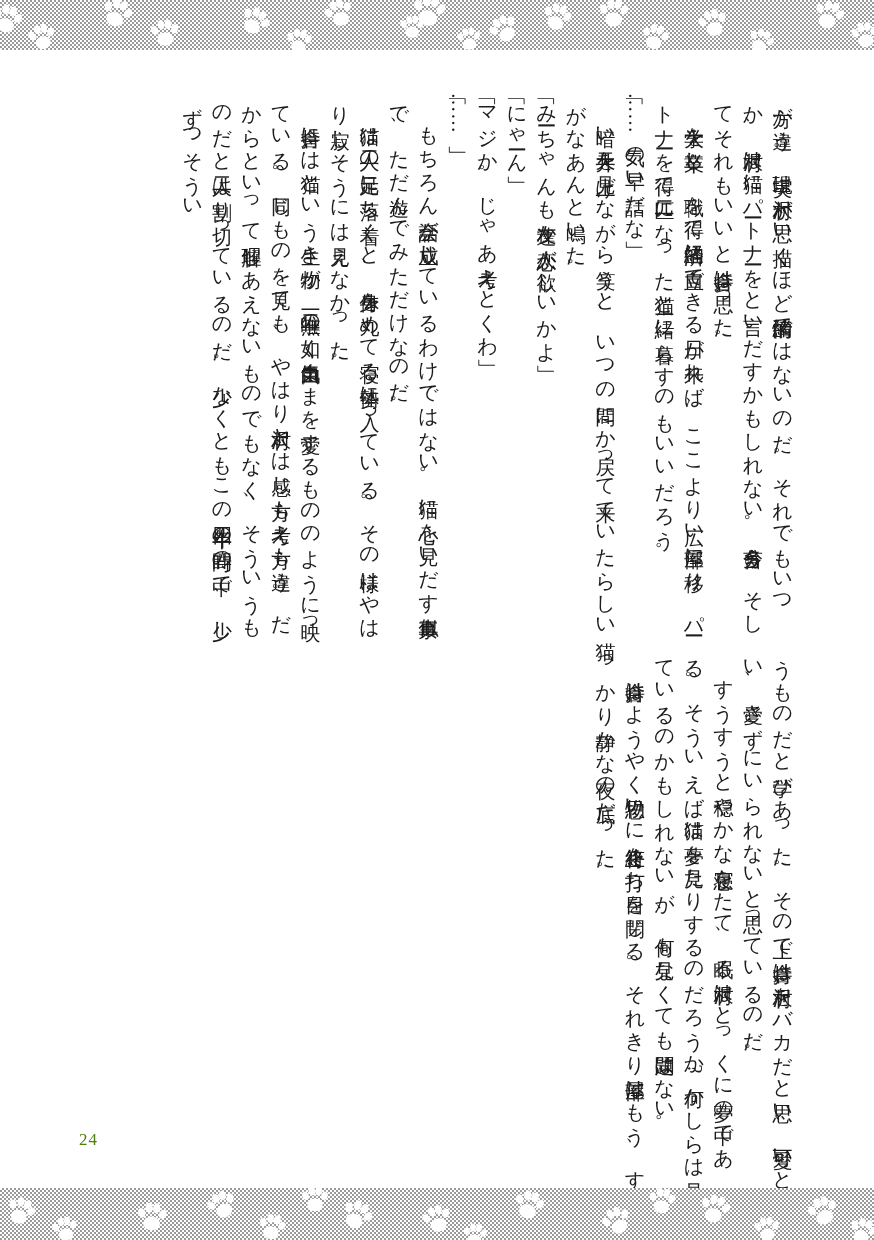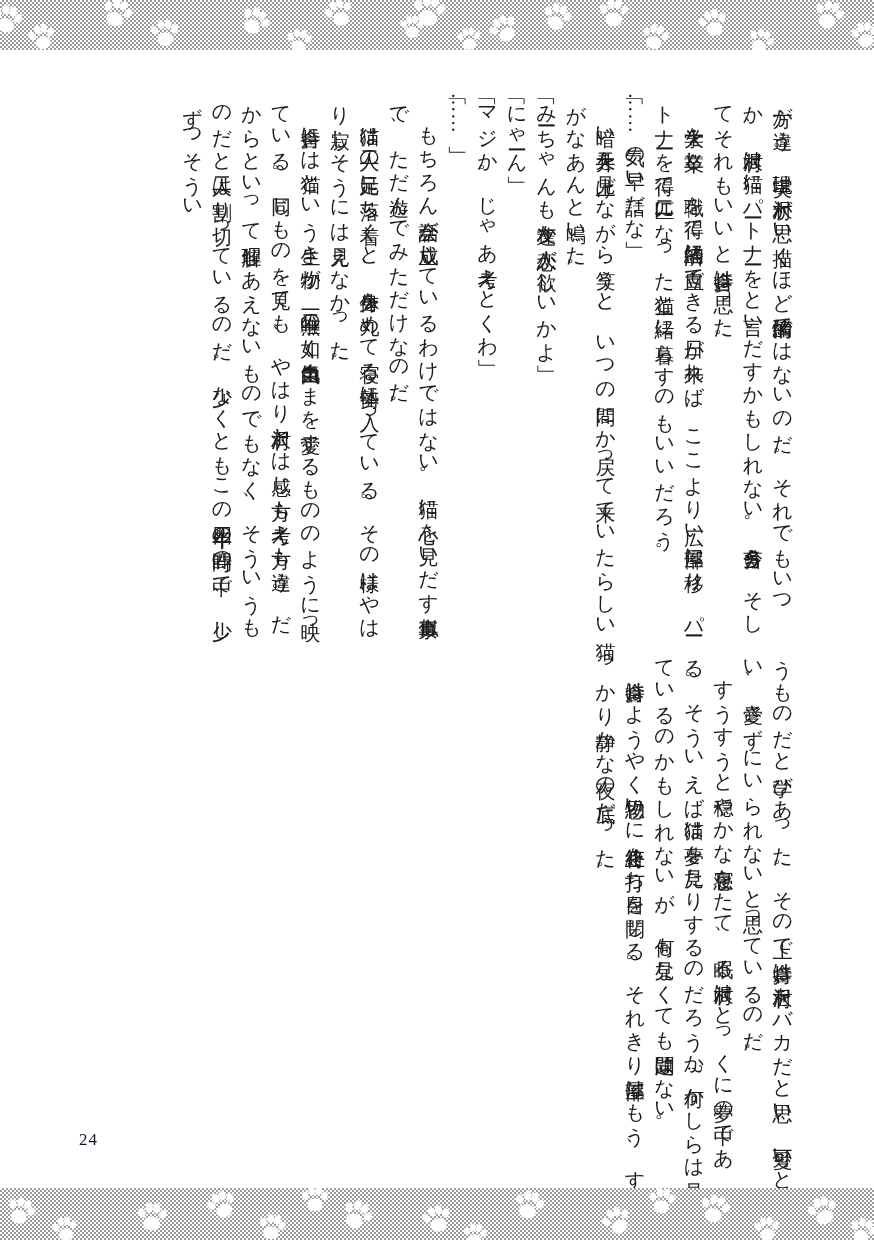--- a/index.html
+++ b/index.html
@@ -50,21 +50,21 @@
   .vtext p {
     margin: 0;
     padding: 0;
   }
   .page-num {
     position: absolute;
     left: 79px;
     top: 1130px;
     font-size: 17px;
     letter-spacing: 1px;
-    color: #0f172a;
+    color: #4d7c0f;
     font-family: "Liberation Serif", "DejaVu Serif", serif;
   }
 </style>
 </head>
 <body>
 
 <div class="page">
 
   <div class="pawborder top" id="border-top">
       <svg class="paw" width="34" height="34" viewBox="0 0 34 34" style="left: -10px; top: 2px; transform: rotate(15deg) scale(1);">

